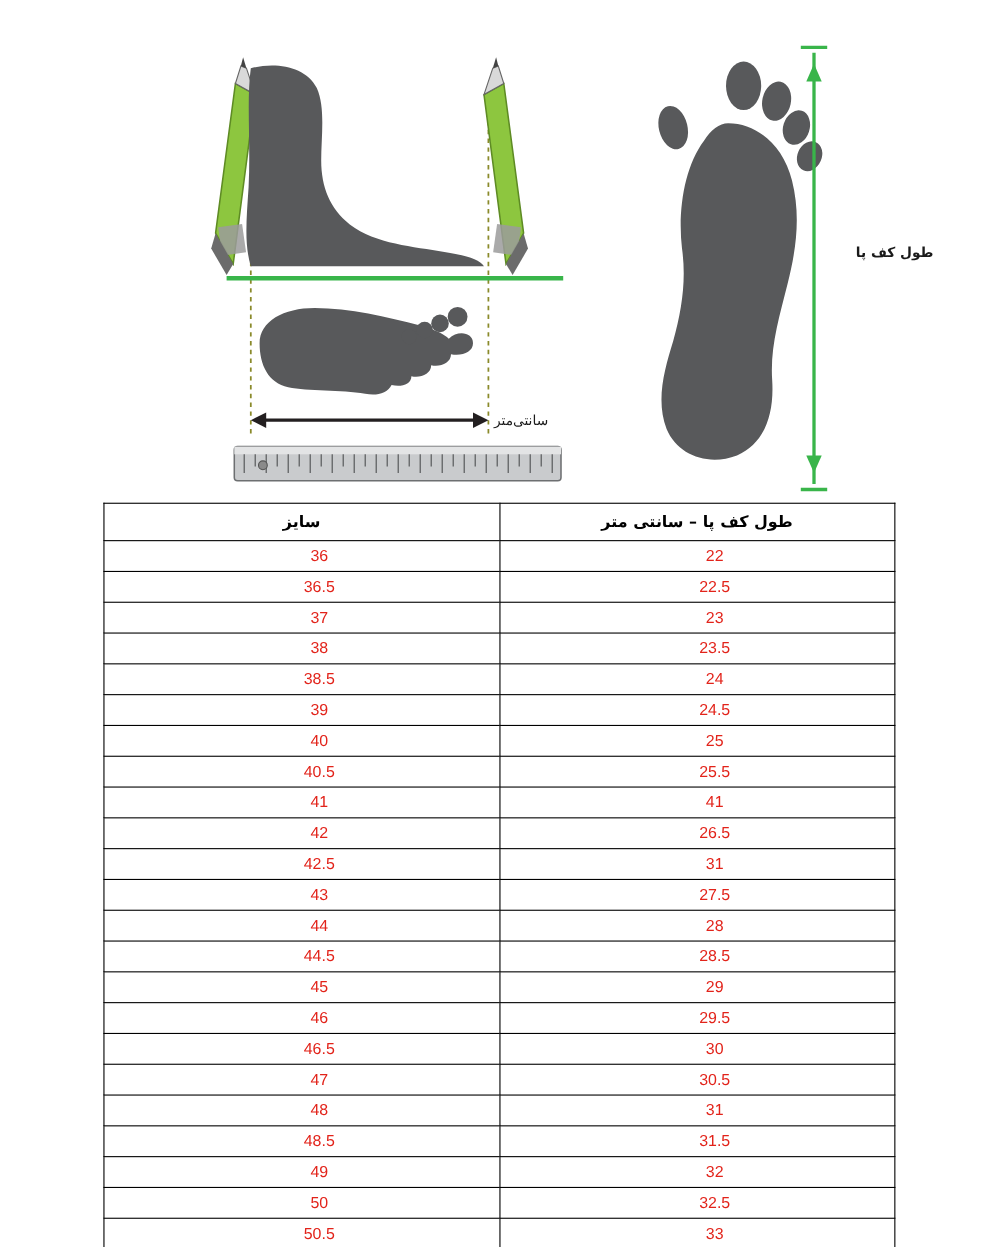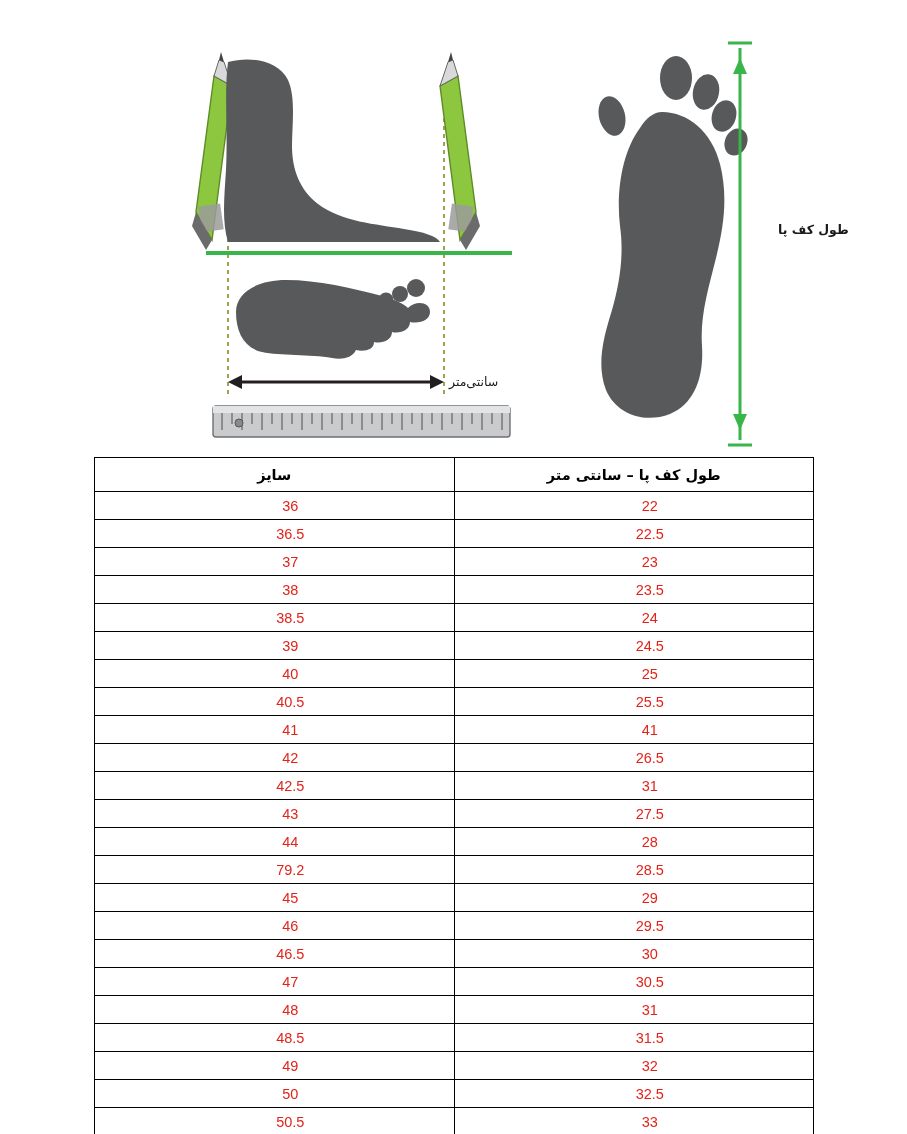--- a/index.html
+++ b/index.html
@@ -290,21 +290,21 @@
         <tr>
           <td>27.5</td>
           <td>43</td>
         </tr>
         <tr>
           <td>28</td>
           <td>44</td>
         </tr>
         <tr>
           <td>28.5</td>
-          <td>79.2</td>
+          <td>44.5</td>
         </tr>
         <tr>
           <td>29</td>
           <td>45</td>
         </tr>
         <tr>
           <td>29.5</td>
           <td>46</td>
         </tr>
         <tr>

